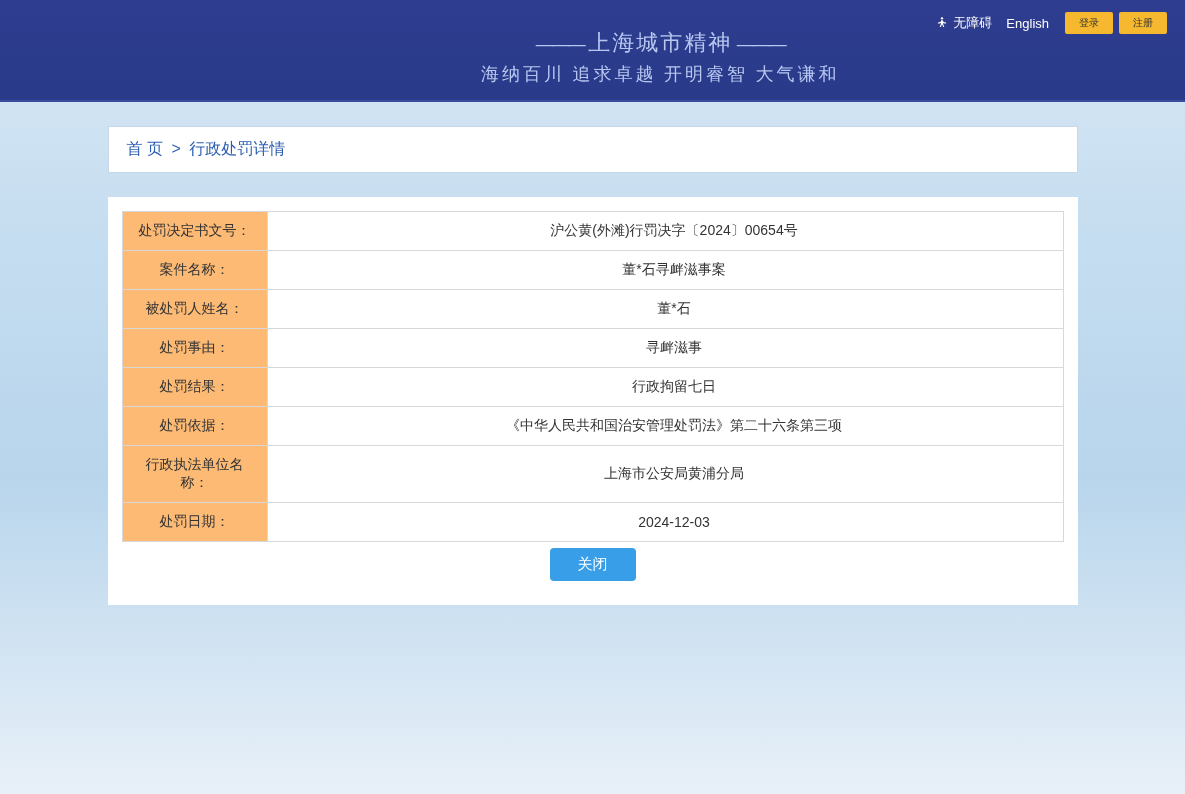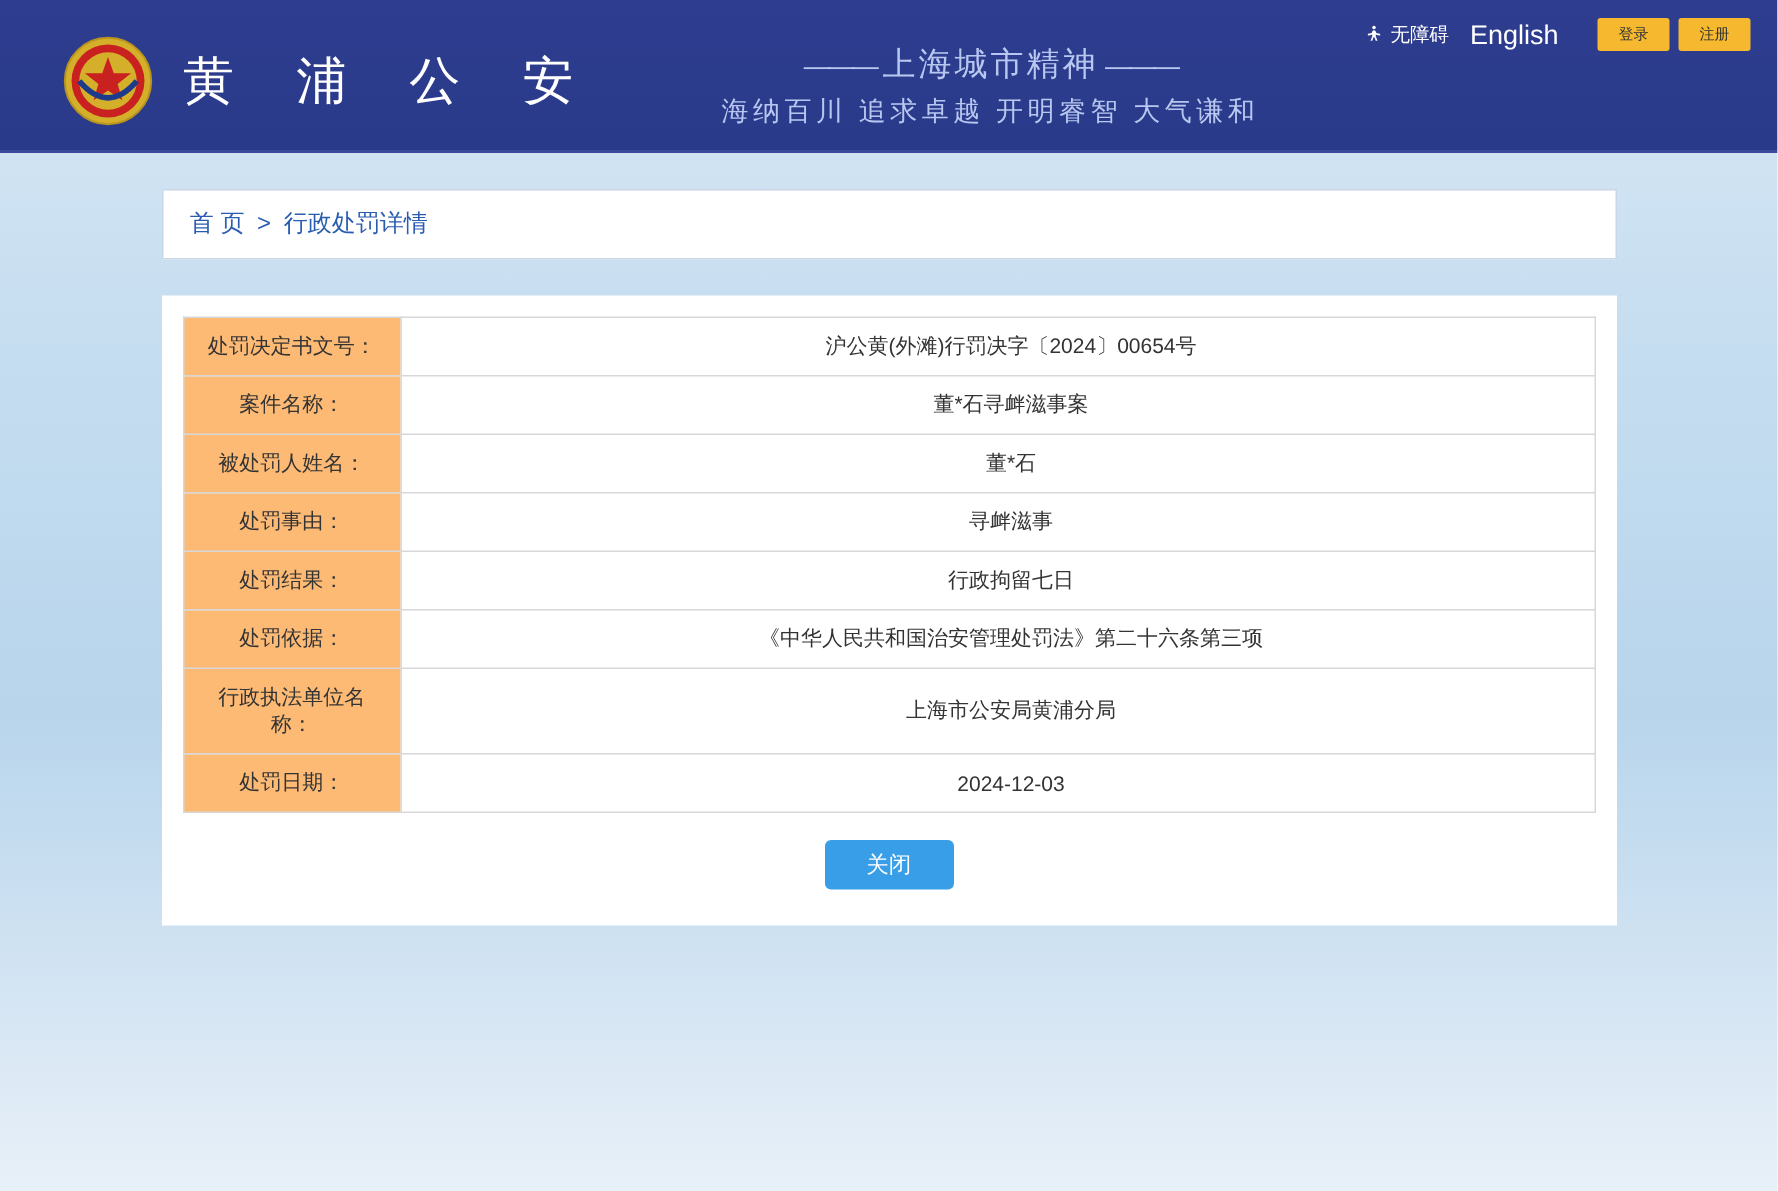--- a/index.html
+++ b/index.html
@@ -34,22 +34,22 @@
       margin-right: 8px;
       cursor: pointer;
     }
     .accessibility-icon {
       width: 14px;
       height: 14px;
       display: inline-block;
     }
     .english-link {
       color: #ffffff;
-      font-size: 18px;
-      margin-right: 20px;
+      font-size: 13px;
+      margin-right: 10px;
       cursor: pointer;
     }
     .btn-yellow {
       background: #f5b82e;
       color: #333;
       border: none;
       padding: 4px 14px;
       font-size: 10px;
       border-radius: 2px;
       cursor: pointer;
@@ -140,21 +140,21 @@
       background: #fdba74;
       color: #333333;
       font-family: Liberation Serif, serif;
     }
     .detail-table td.value-cell {
       text-align: center;
       padding-left: 32px;
     }
     .close-btn-wrap {
       text-align: center;
-      margin-top: 18px;
+      margin-top: 6px;
       padding-bottom: 10px;
     }
     .close-btn {
       background: #389ee8;
       color: #ffffff;
       border: none;
       padding: 7px 28px;
       font-size: 15px;
       border-radius: 4px;
       cursor: pointer;
@@ -172,32 +172,20 @@
             <path d="M19 13v-2c-1.5 0-3-.3-4.3-.8l-1-2.2c-.3-.7-1-1-1.7-1s-1.4.3-1.7 1l-1 2.2C8 10.7 6.5 11 5 11v2c1.8 0 3.5-.4 5-1.1V14l-2 5h2l1.5-4h1l1.5 4h2l-2-5v-2.1c1.5.7 3.2 1.1 5 1.1z"></path>
           </svg>
       </span>
       <span>无障碍</span>
     </a>
     <a class="english-link">English</a>
     <button class="btn-yellow">登录</button>
     <button class="btn-yellow">注册</button>
   </div>
 
-  <div class="logo-section">
-    <span class="police-badge">
-      <svg viewBox="0 0 100 100">
-        <circle cx="50" cy="50" r="45" fill="#d4af2a" stroke="#b8941f" stroke-width="2"></circle>
-        <circle cx="50" cy="50" r="38" fill="#c92020"></circle>
-        <circle cx="50" cy="50" r="30" fill="#d4af2a"></circle>
-        <polygon points="50,25 56,42 74,42 60,53 65,70 50,60 35,70 40,53 26,42 44,42" fill="#c92020"></polygon>
-        <path d="M 20 50 Q 50 85 80 50" fill="none" stroke="#1e3a8a" stroke-width="6"></path>
-      </svg>
-    </span>
-    <span class="site-title">黄 浦 公 安</span>
-  </div>
 
   <div class="slogan-section">
     <div>
       <span class="slogan-dash">———</span>
       <span class="slogan-line1">上海城市精神</span>
       <span class="slogan-dash">———</span>
     </div>
     <div class="slogan-line2">海纳百川 追求卓越 开明睿智 大气谦和</div>
   </div>
 </div>

